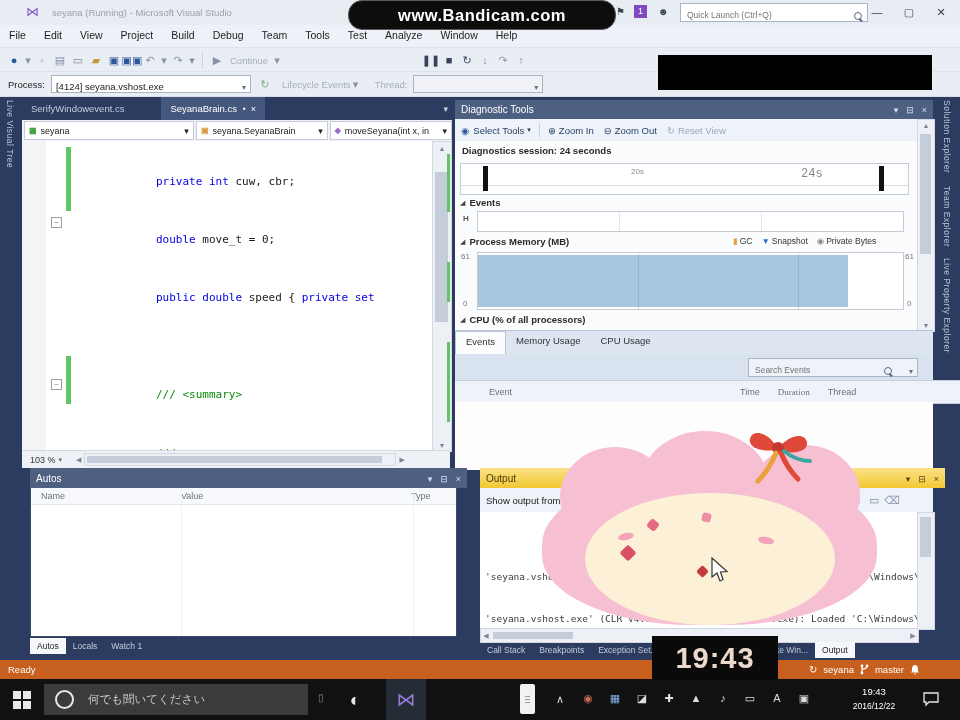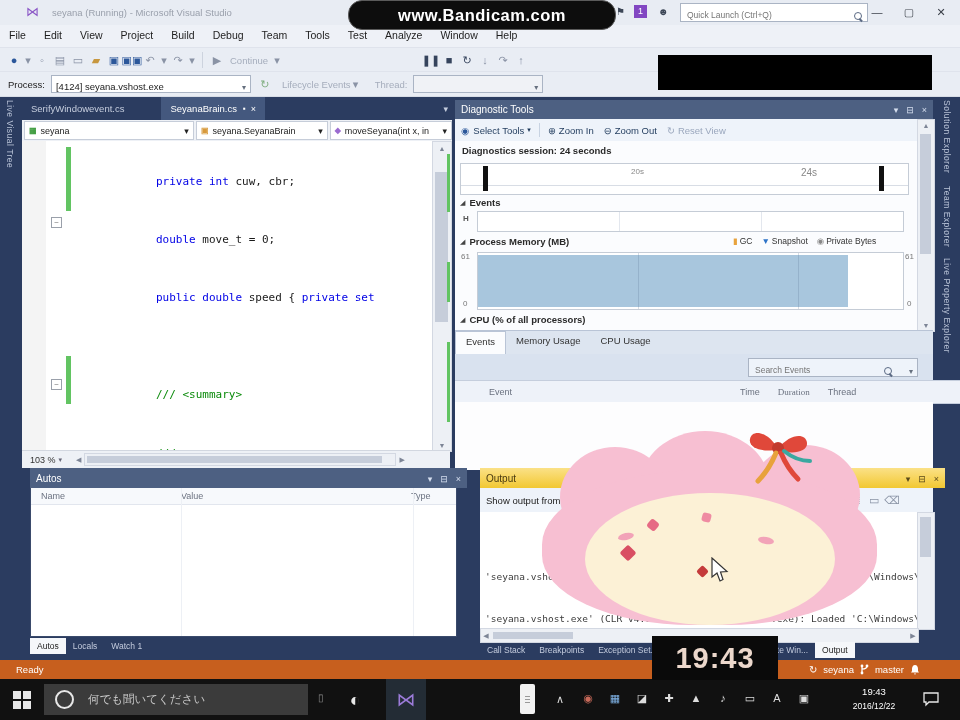--- a/index.html
+++ b/index.html
@@ -242,21 +242,21 @@
     <span style="margin-right:3px;">⊖</span>
     <span style="margin-right:10px;">Zoom Out</span>
     <span style="color:#9aa7bd;margin-right:3px;">↻</span>
     <span style="color:#9aa7bd;">Reset View</span>
   </div>
   <div class="ab" style="left:455px;top:141px;width:462px;height:189px;background:#fbfcfe;">
     <div class="diagtxt" style="padding:4px 0 0 7px;font-weight:bold;">Diagnostics session: 24 seconds</div>
 
     <div class="ab" style="left:5px;top:22px;width:447px;height:30px;background:#fff;border:1px solid #c5ccd6;">
       <span class="ab" style="left:170px;top:3px;font-size:8px;color:#888;">20s</span>
-      <span class="ab" style="left:340px;top:3px;font-size:10px;color:#888;">24s</span>
+      <span class="ab" style="left:340px;top:3px;font-size:12px;color:#888;font-family:Liberation Mono, monospace;">24s</span>
       <div class="ab" style="left:0;top:21px;width:100%;height:0;border-top:1px solid #d8dde5;"></div>
       <div class="ab" style="left:22px;top:2px;width:5px;height:25px;background:#111;"></div>
       <div class="ab" style="left:418px;top:2px;width:5px;height:25px;background:#111;"></div>
     </div>
 
     <div class="row" style="position:absolute;left:5px;top:56px;">
       <span class="tri">◢</span>
       <span class="diagtxt" style="font-weight:bold;">Events</span>
     </div>
     <span class="ab" style="left:8px;top:73px;font-size:8px;font-weight:bold;color:#555;">H</span>
@@ -406,21 +406,21 @@
       <path d="M41 30 C46 42 52 50 58 56" stroke="#e0483a" stroke-width="5" fill="none" stroke-linecap="round"></path>
       <path d="M44 28 C54 36 62 38 70 38" stroke="#3aa8a0" stroke-width="4" fill="none" stroke-linecap="round"></path>
     </svg>
     <svg class="ab" style="left:178px;top:132px;" width="22" height="26" viewBox="0 0 22 26">
       <path d="M4 1 L4 20 L9 16 L12 24 L15 22.5 L12.5 15 L19 14.5 Z" fill="#fff" stroke="#333" stroke-width="1.2"></path>
     </svg>
     <div class="mascot-part" style="left:168px;top:142px;width:9px;height:9px;background:#c43b3b;border-radius:2px;transform:rotate(45deg);"></div>
   </div>
 
   <div class="ab row" style="left:0;top:660px;width:960px;height:19px;background:#c75f1e;color:#fff;font-size:9.5px;">
-    <span style="margin-left:16px;">Ready</span>
+    <span style="margin-left:8px;">Ready</span>
     <span class="row" style="margin-left:auto;margin-right:40px;gap:6px;">
       <span style="font-size:10px;">↻</span>
       <span>seyana</span>
       <svg width="9" height="11" viewBox="0 0 9 11">
           <path d="M2 2 L2 9 M2 5 C5 5 7 4 7 2" stroke="#fff" stroke-width="1.3" fill="none"></path>
           <circle cx="2" cy="2" r="1.4" fill="#fff"></circle>
           <circle cx="7" cy="2" r="1.4" fill="#fff"></circle>
           <circle cx="2" cy="9" r="1.4" fill="#fff"></circle>
         </svg>
       <span>master</span>

